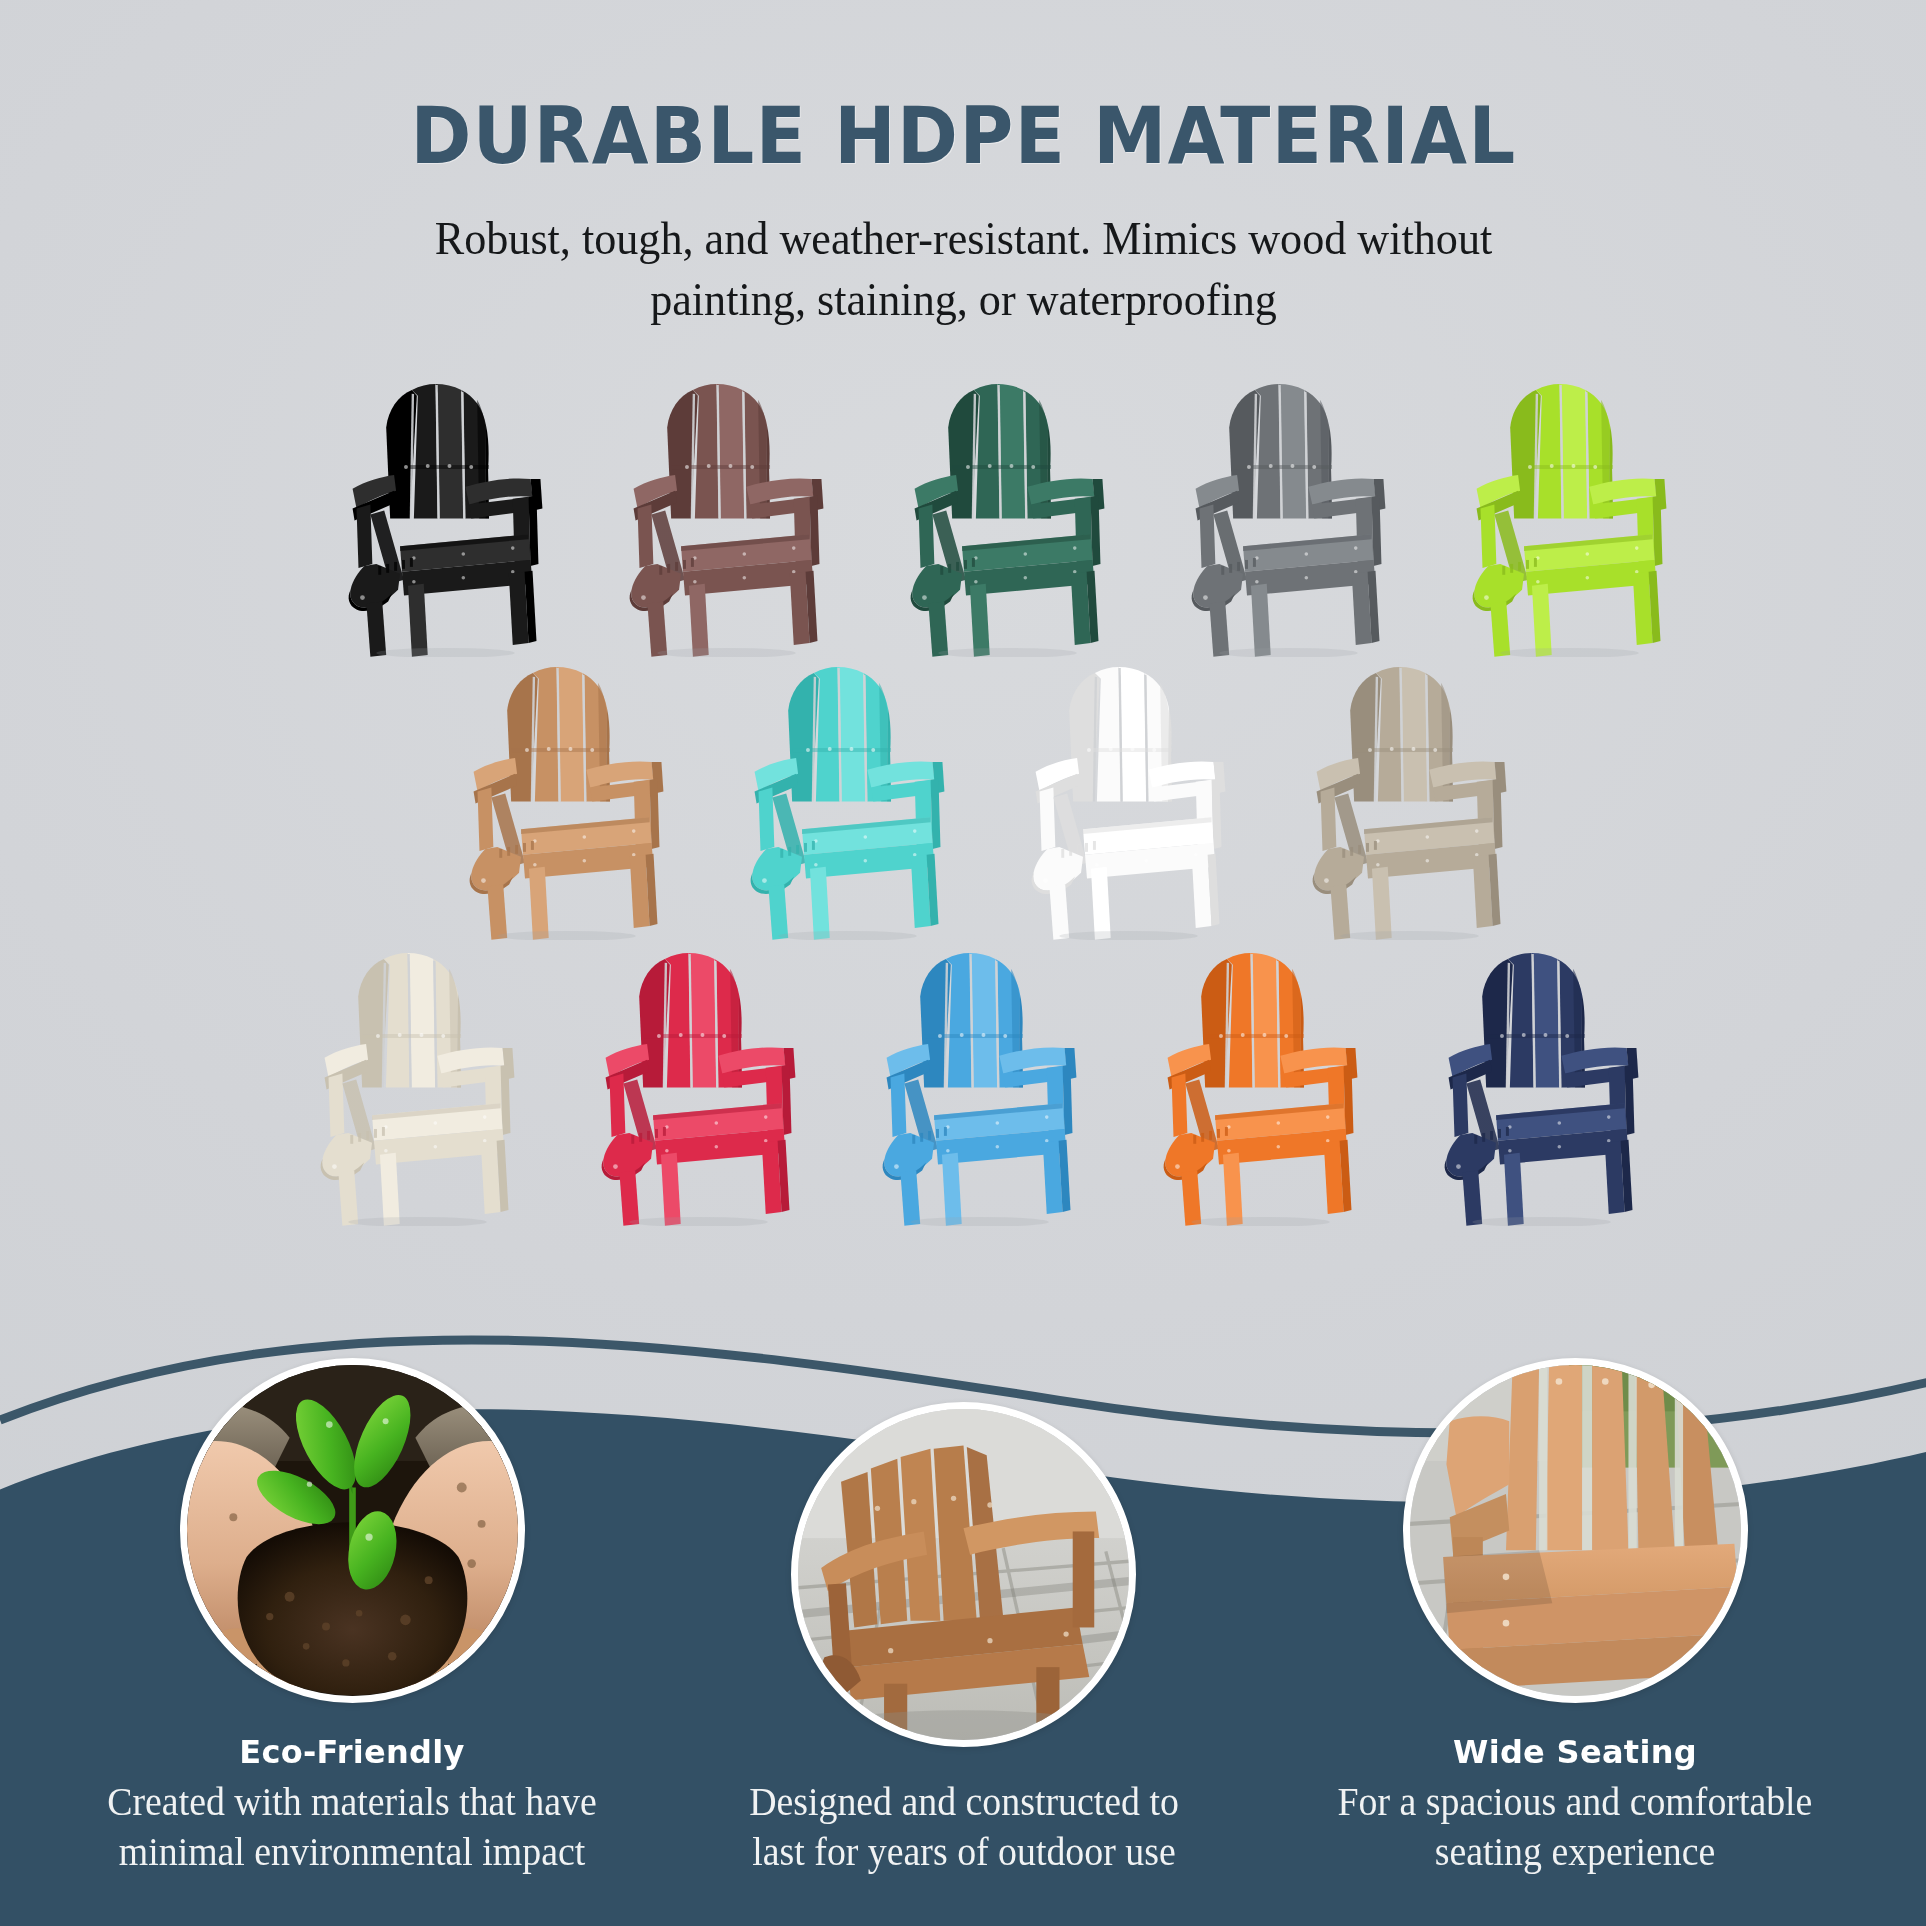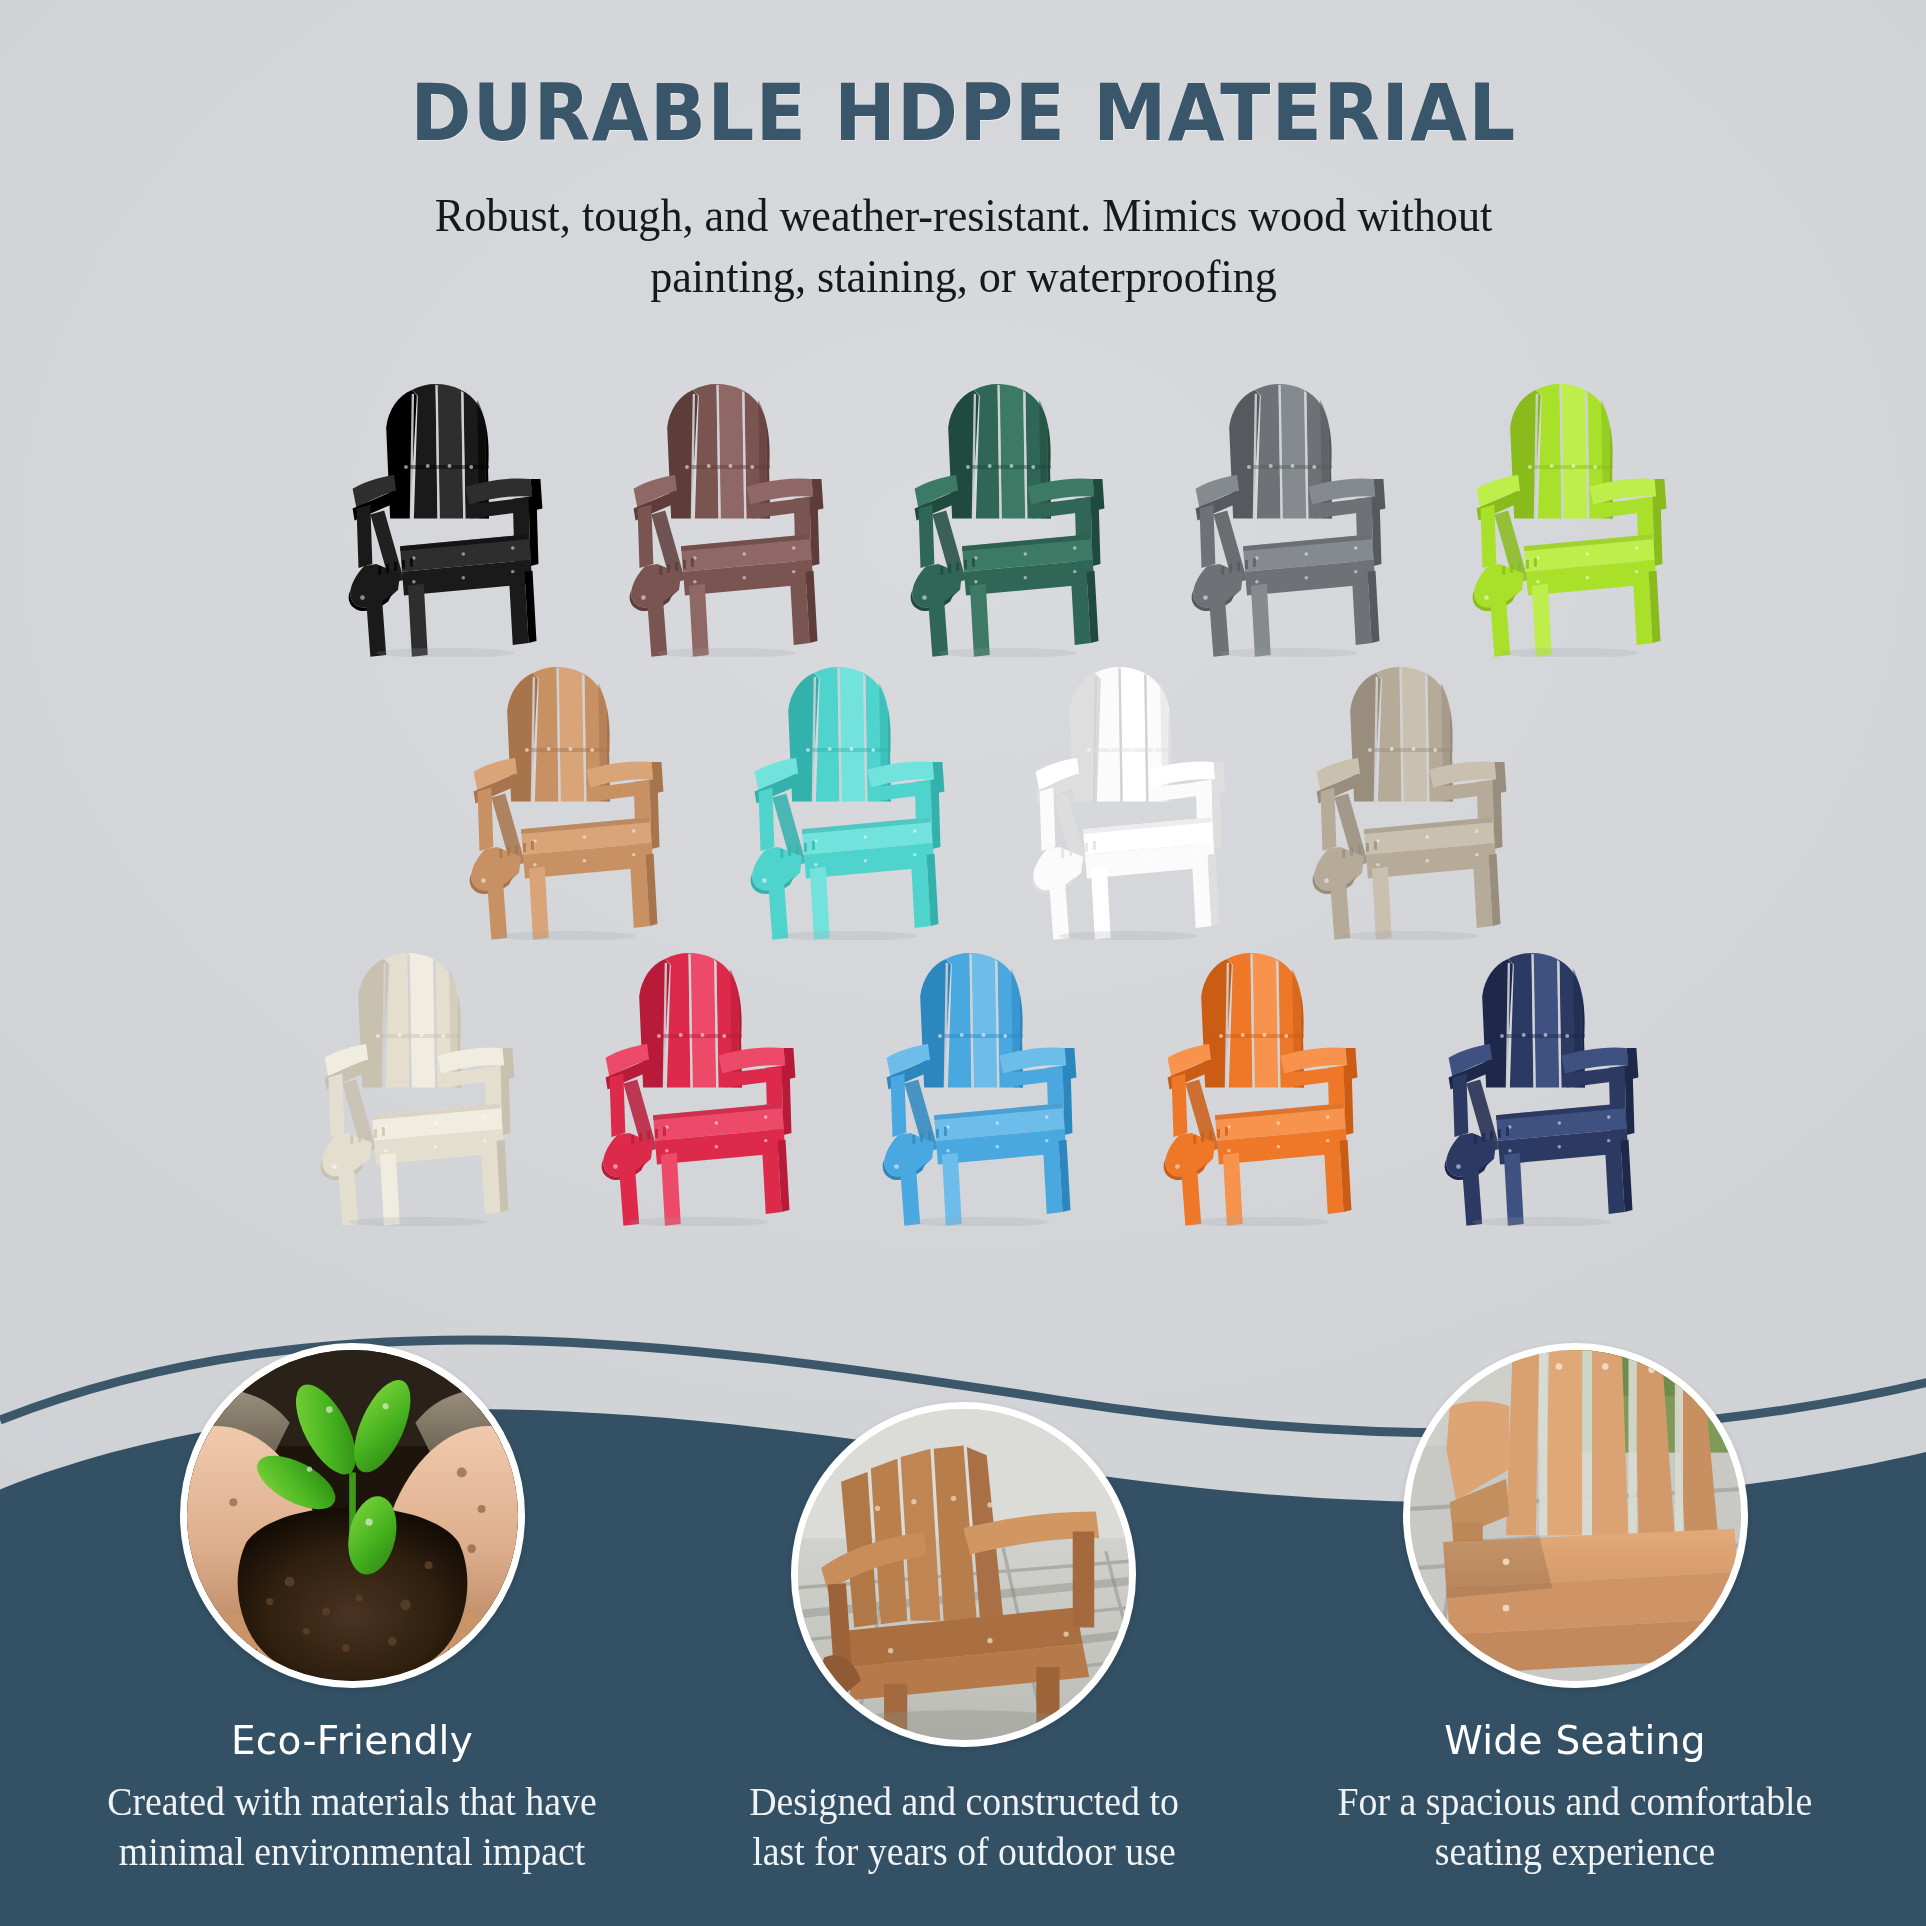--- a/index.html
+++ b/index.html
@@ -21,21 +21,21 @@
     position: absolute;
     inset: 0;
     background: radial-gradient(ellipse 120% 90% at 50% 28%, #d8dadd 0%, #d2d4d8 45%, #cbced2 100%);
     overflow: hidden;
   }
 
   #header {
     position: absolute;
     top: 0; left: 0; right: 0;
     text-align: center;
-    padding-top: 72px;
+    padding-top: 95px;
   }
 
   #title {
     font-family: "DejaVu Sans", sans-serif;
     font-weight: bold;
     font-size: 79px;
     letter-spacing: 1.5px;
     color: #3a566b;
     line-height: 1.05;
     text-shadow: 1px 1px 0 rgba(255,255,255,0.45);
@@ -111,25 +111,25 @@
     border: 7px solid #ffffff;
     overflow: hidden;
     position: relative;
     background: #cfd2d6;
     box-shadow: 0 2px 6px rgba(0,0,0,0.12);
   }
   .feature-circle svg { width: 100%; height: 100%; display: block; }
 
   .feature-title {
     font-family: "DejaVu Sans", sans-serif;
-    font-weight: normal;
-    font-size: 39px;
+    font-weight: bold;
+    font-size: 32px;
     color: #ffffff;
     letter-spacing: 0.3px;
-    margin-bottom: 14px;
+    margin-bottom: 6px;
   }
 
   .feature-desc {
     font-family: "Liberation Serif", serif;
     font-size: 39px;
     line-height: 1.28;
     color: #f0f2f3;
     transform: scaleX(0.97);
   }
 

